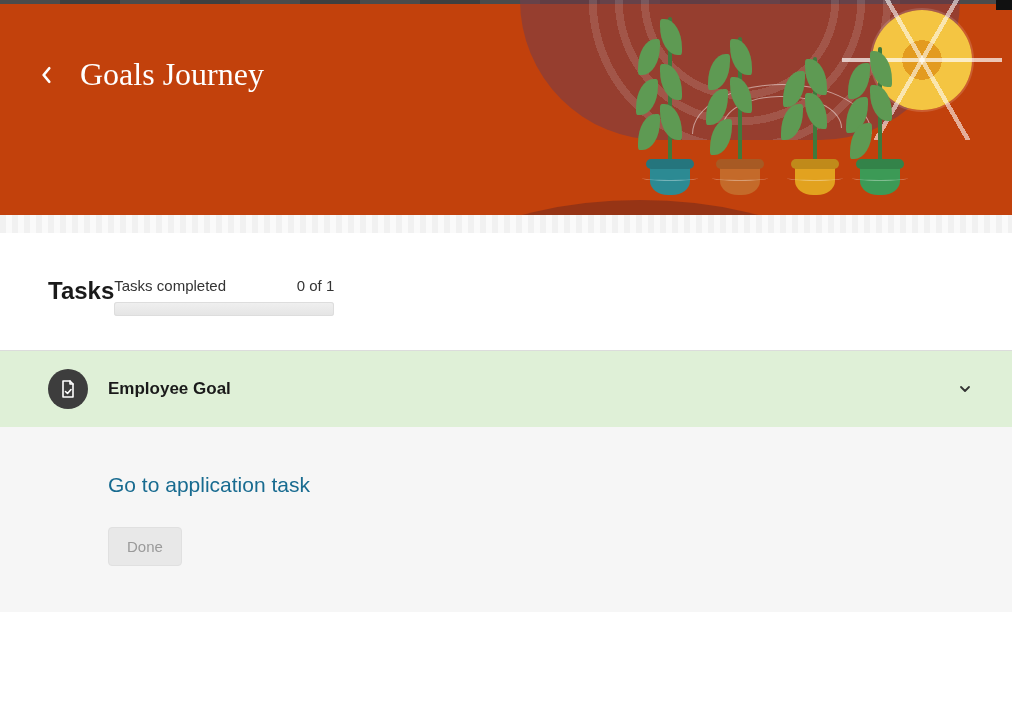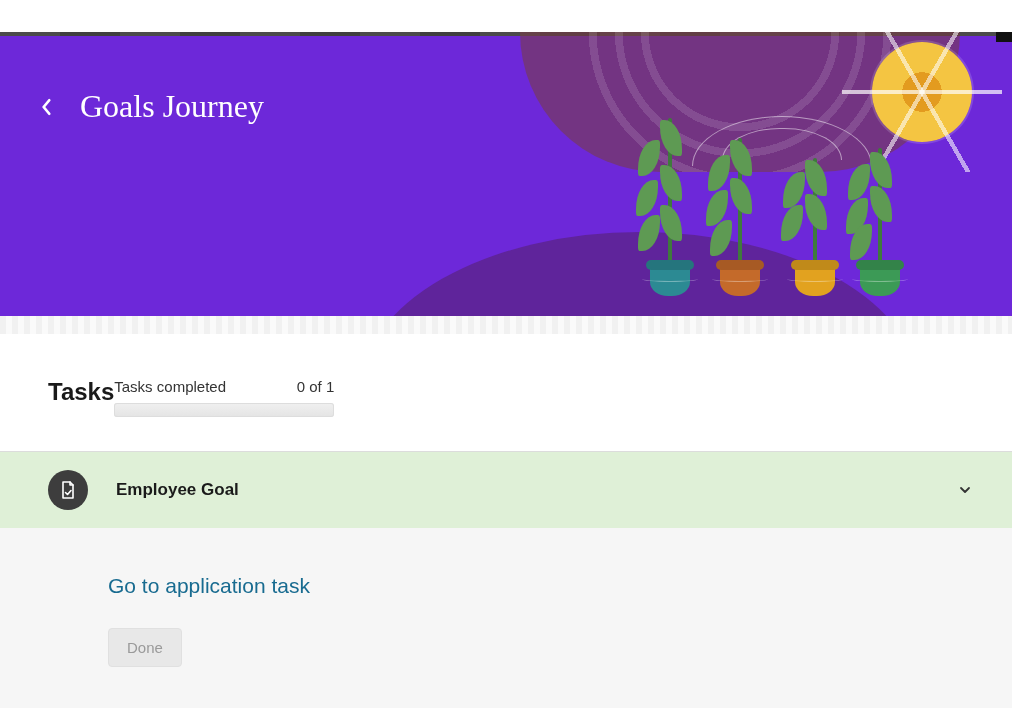--- a/index.html
+++ b/index.html
@@ -3,24 +3,23 @@
 <meta charset="utf-8">
 <style>
   * { box-sizing: border-box; margin: 0; padding: 0; }
   html, body { width: 1012px; font-family: "Helvetica Neue", Arial, sans-serif; background:#fff; }
   body { overflow-x:hidden; }
 
   
   .banner {
     position: relative;
     width: 1012px;
-    height: 284px;
-    background: #6d28d9;
+    height: 215px;
+    background: #c2410c;
     overflow: hidden;
-    margin-top: 32px;
   }
   .banner-top-strip {
     position:absolute; top:0; left:0; right:0; height:4px;
     background: repeating-linear-gradient(90deg,#4b4b4b 0 60px,#3f3f3f 60px 120px);
   }
   .banner-black-bit { position:absolute; top:0; right:0; width:16px; height:10px; background:#111; }
   .cloud {
     position:absolute; border-radius:50%;
     background: radial-gradient(circle at 50% 50%, rgba(255,255,255,0) 55%, rgba(255,255,255,0.12) 55%, rgba(255,255,255,0.12) 58%, rgba(255,255,255,0) 58%),
                 radial-gradient(circle at 50% 50%, rgba(255,255,255,0) 45%, rgba(255,255,255,0.12) 45%, rgba(255,255,255,0.12) 48%, rgba(255,255,255,0) 48%),
@@ -89,21 +88,21 @@
     background:#fff;
   }
   .tasks-heading { font-size:24px; font-weight:700; color:#1a1a1a; }
   .progress-block { width:220px; }
   .progress-row { display:flex; justify-content:space-between; font-size:15px; color:#333; margin-bottom:8px;gap:6px;}
   .progress-bar { width:220px; height:14px; border-radius:3px; background:linear-gradient(#f0f0f0,#e4e4e4); box-shadow: inset 0 0 0 1px #ddd; }
 
   
   .task-card { width:1012px; border-top:1px solid #dcdcdc; }
   .task-head {
-    display:flex; align-items:center; gap:28px;
+    display:flex; align-items:center; gap:20px;
     background:#dff0d7; padding:18px 40px 18px 48px;
     cursor:pointer;
   }
   .task-icon {
     width:40px; height:40px; border-radius:50%; background:#3d3d3d;
     display:flex; align-items:center; justify-content:center; color:#fff; flex:none;
   }
   .task-title { font-size:17px; font-weight:700; color:#1a1a1a; flex:1; }
   .chevron { width:14px; height:14px; color:#333; }
 

